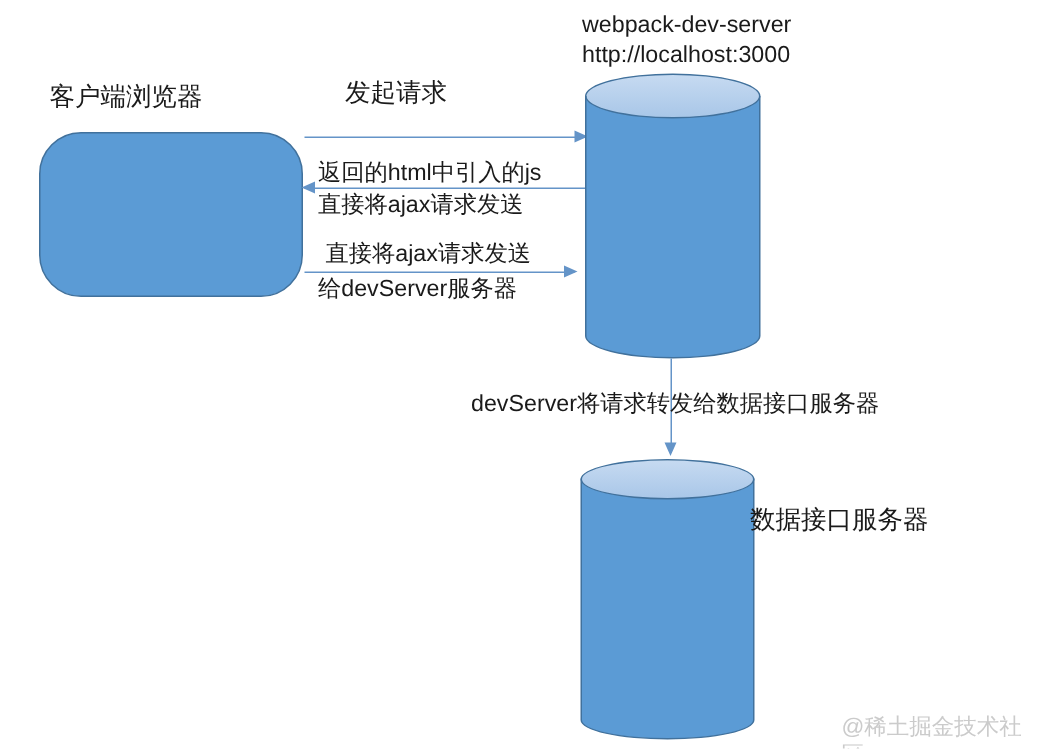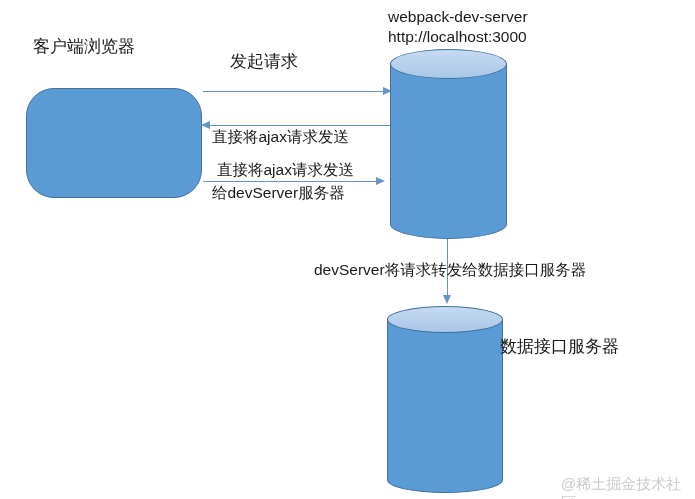--- a/index.html
+++ b/index.html
@@ -50,28 +50,29 @@
   .head-down{bottom:-2px;left:-5.2px;border-top:9px solid var(--arrow);
     border-left:4.5px solid transparent;border-right:4.5px solid transparent;}
 
   .watermark{position:absolute;left:561px;top:475px;font-size:15px;color:var(--watermark);}
 </style>
 </head>
 <body>
 
 <div class="canvas">
 
-  <div class="label lbl-17" style="left:33px;top:37px;text-align:right;">客户端浏览器</div>
+  <div class="label lbl-17" style="left:33px;top:55px;text-align:right;">客户端浏览器</div>
   <div class="browser-box"></div>
 
   <div class="label lbl-17" style="left:230px;top:52px;font-family:Liberation Serif, serif;">发起请求</div>
   <div class="arrow-h" style="left:203px;top:91px;width:187px;">
     <span class="head head-right"></span>
   </div>
 
+  <div class="label lbl-16" style="left:212px;top:106px;">返回的html中引入的js</div>
   <div class="arrow-h" style="left:203px;top:125px;width:187px;">
     <span class="head head-left"></span>
   </div>
   <div class="label lbl-16" style="left:212px;top:127px;">直接将ajax请求发送</div>
 
   <div class="label lbl-16" style="left:212px;top:183px;">给devServer服务器</div>
   <div class="label lbl-16" style="left:217px;top:160px;">直接将ajax请求发送</div>
   <div class="arrow-h" style="left:203px;top:181px;width:180px;">
     <span class="head head-right"></span>
   </div>

